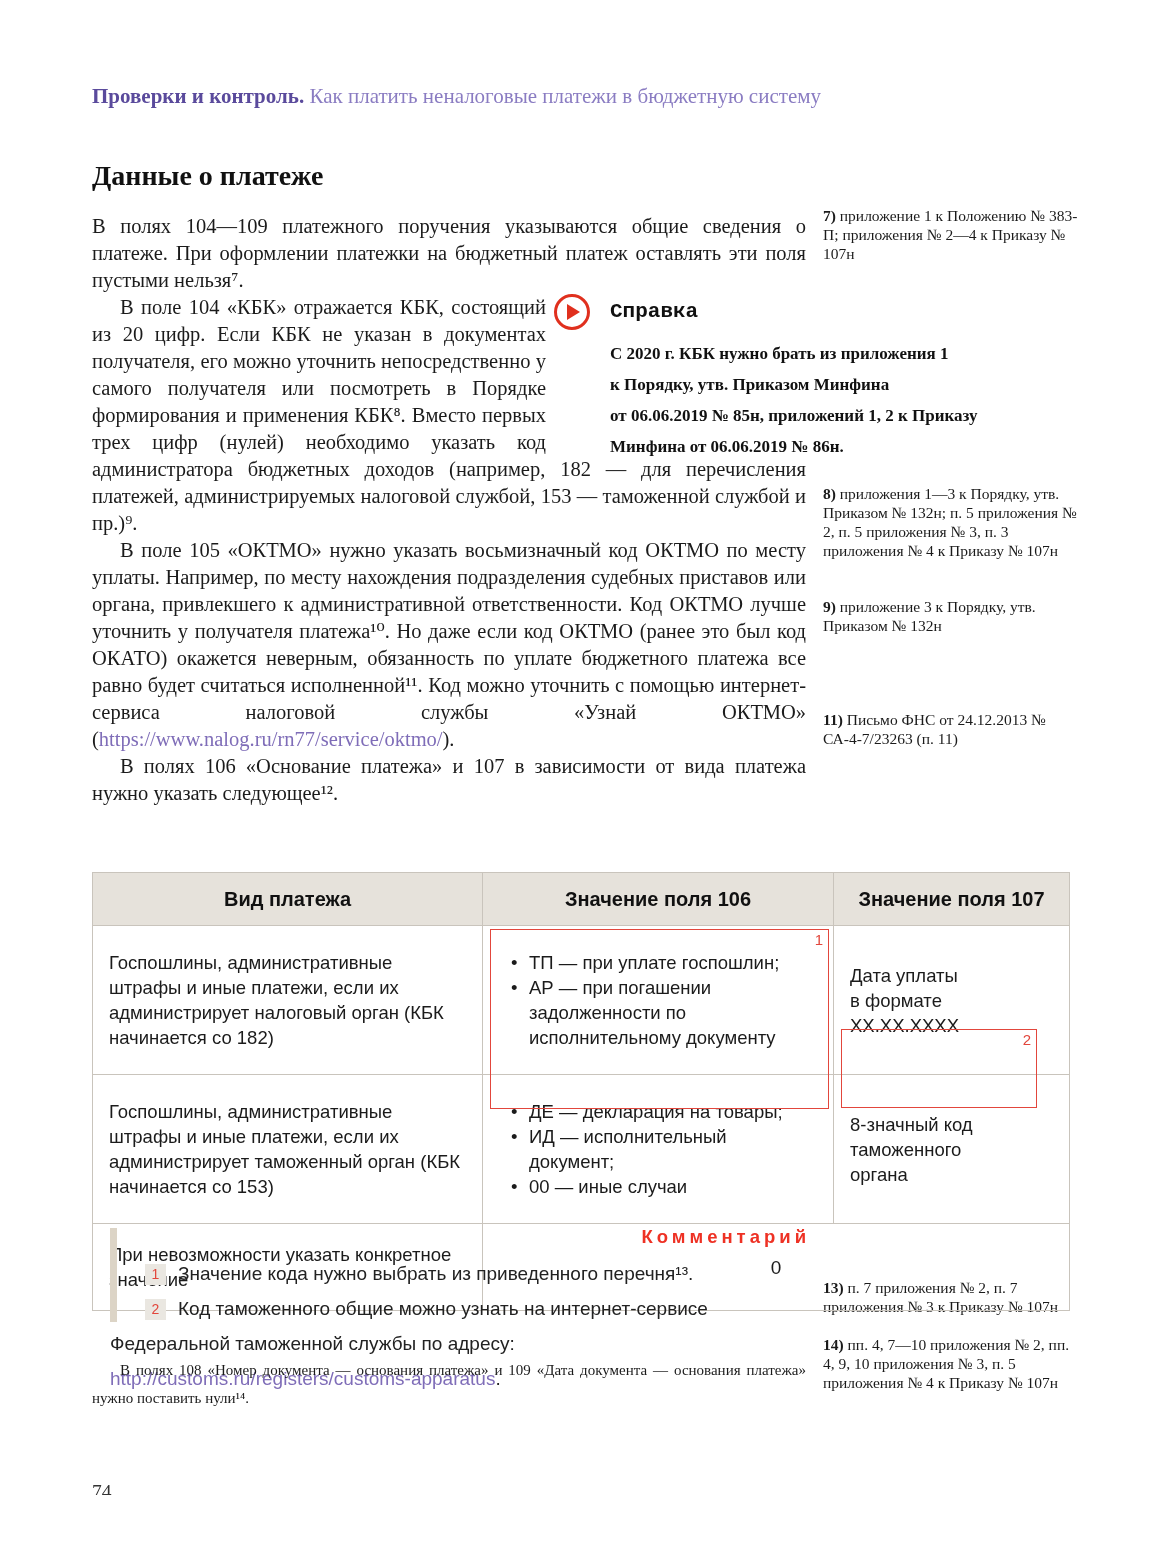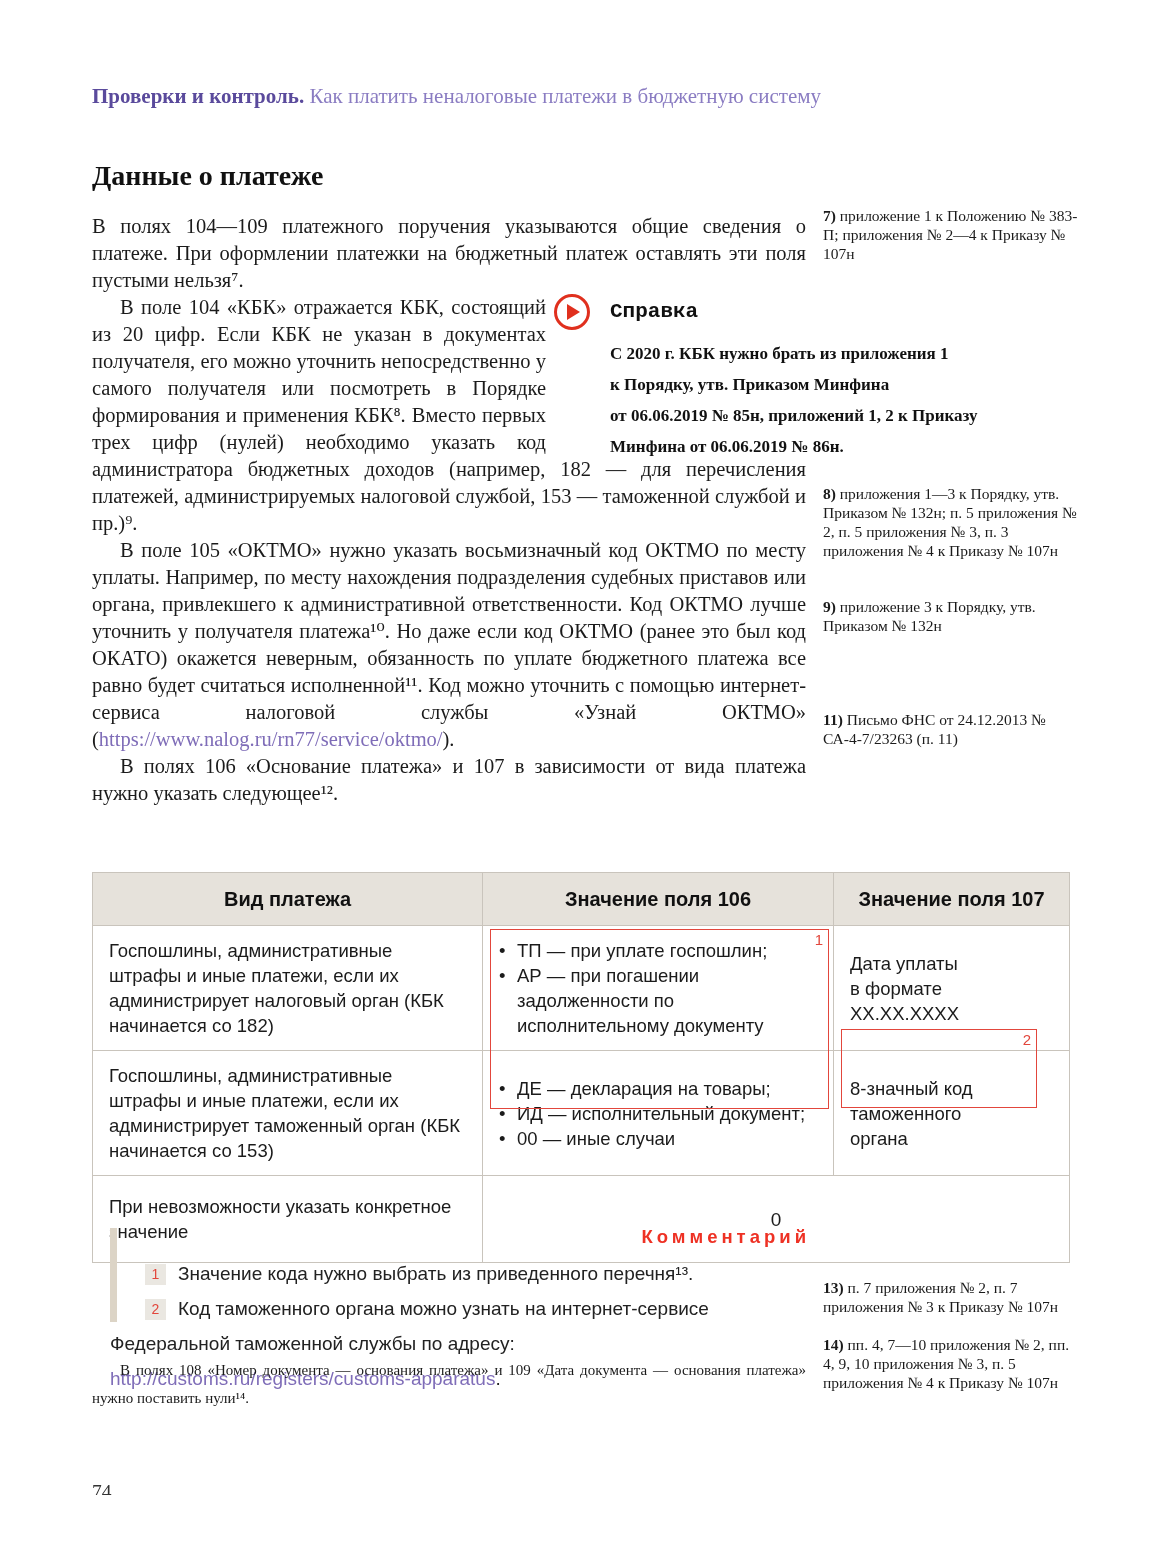--- a/index.html
+++ b/index.html
@@ -43,21 +43,21 @@
   .table-wrap{position:absolute;left:92px;top:872px;width:977px;
               font-family:"Liberation Sans","DejaVu Sans",sans-serif;}
   table.pay{border-collapse:collapse;table-layout:fixed;width:977px;font-size:18.5px;line-height:25px;}
   table.pay col.c1{width:390px;} table.pay col.c2{width:351px;} table.pay col.c3{width:236px;}
   table.pay th,table.pay td{border:1px solid #c9c4bc;vertical-align:middle;}
   table.pay th{height:50px;background:#e6e2db;font-weight:bold;font-size:20px;text-align:center;color:#111;}
   td.c-type{padding:12px 14px 12px 16px;}
   td.c-106{padding:12px 10px 12px 16px;}
   td.c-107{padding:12px 12px 12px 16px;white-space:pre-line;}
   tr.r1 td{height:100px;} tr.r2 td{height:98px;} tr.r3 td{height:62px;}
-  ul.blt{margin:0;padding:0;list-style:none;}
+  ul.blt{margin:12px;padding:0;list-style:none;}
   ul.blt li{padding-left:18px;}
   ul.blt li::before{content:"•";display:inline-block;width:18px;margin-left:-18px;}
   td.c-zero{text-align:center;font-size:19px;}
 
   
   .ann-box{position:absolute;border:1.5px solid #e2463c;}
   .ann1{left:398px;top:57px;width:337px;height:178px;}
   .ann2{left:749px;top:157px;width:194px;height:77px;}
   .ann-num{position:absolute;top:1px;right:5px;color:#e2463c;font-size:15px;line-height:18px;}
 
@@ -167,21 +167,21 @@
     <div class="ann-box ann2">
       <span class="ann-num">2</span>
     </div>
   </div>
 
   <div class="comment">
     <div class="comment-bar"></div>
     <div class="comment-inner">
       <div class="comment-title">Комментарий</div>
       <div class="comment-item"><span class="cnum">1</span><span>Значение кода нужно выбрать из приведенного перечня¹³.</span></div>
-      <div class="comment-item"><span class="cnum">2</span><span>Код таможенного органа можно узнать на интернет-сервисе Федеральной таможенной службы по адресу: </span><a class="doclink">http://customs.ru/registers/customs-apparatus</a><span>.</span></div>
+      <div class="comment-item"><span class="cnum">2</span><span>Код таможенного общие можно узнать на интернет-сервисе Федеральной таможенной службы по адресу: </span><a class="doclink">http://customs.ru/registers/customs-apparatus</a><span>.</span></div>
     </div>
   </div>
 
   <p class="last-p">В полях 108 «Номер документа — основания платежа» и 109 «Дата документа — основания платежа» нужно поставить нули¹⁴.</p>
 
   <div class="page-num">74</div>
 
 </div>
 
 </body></html>

